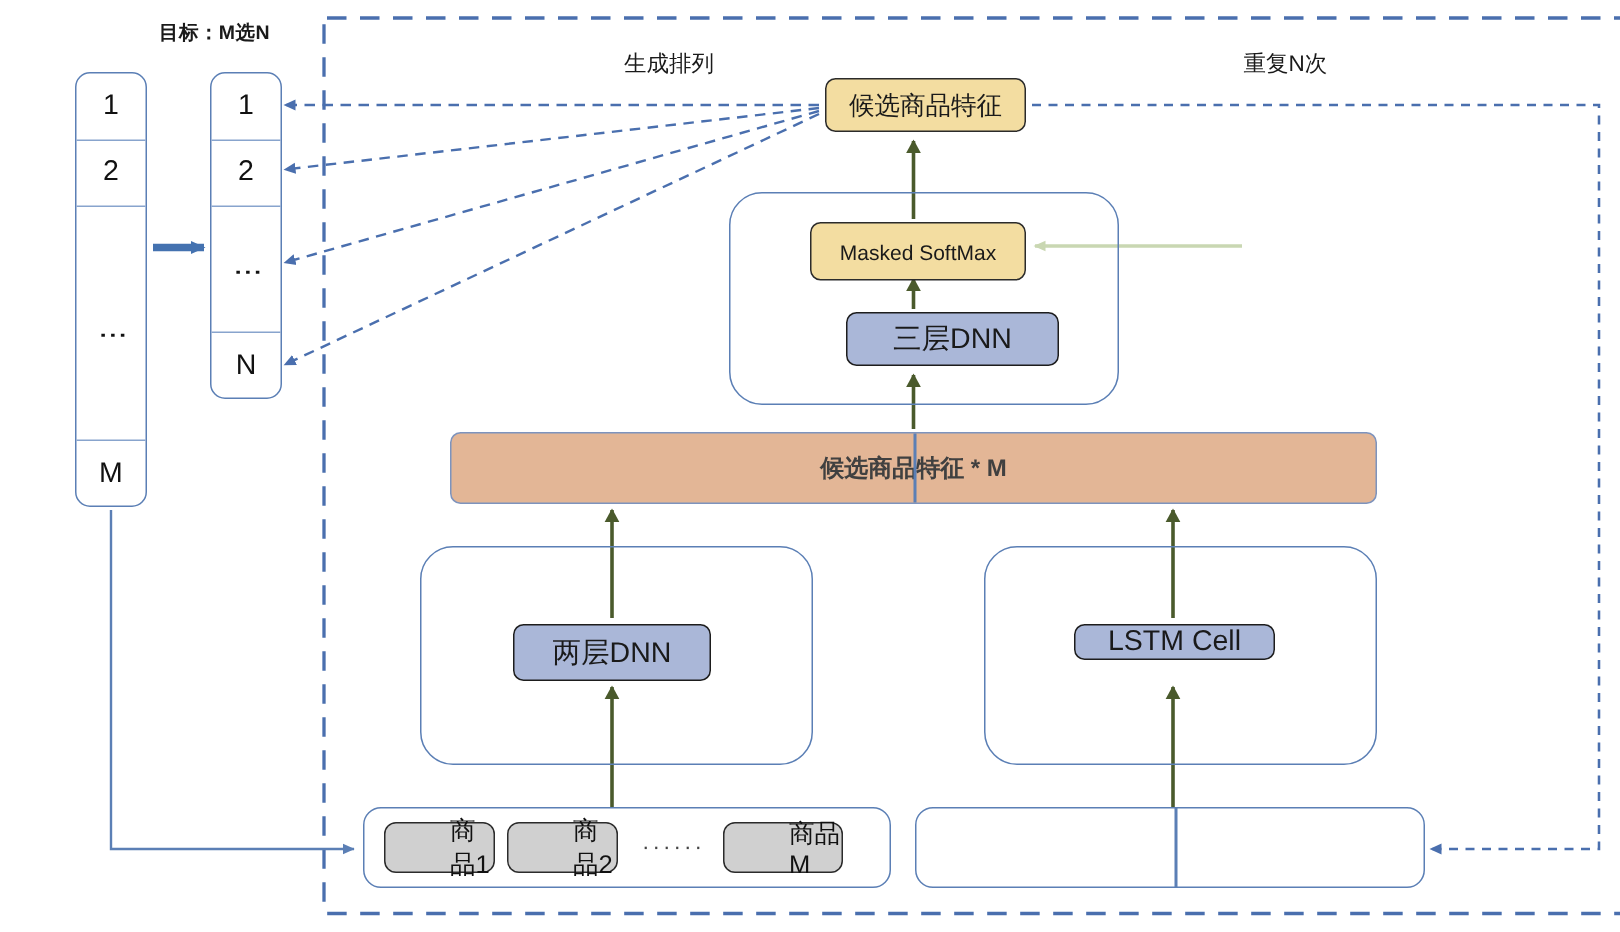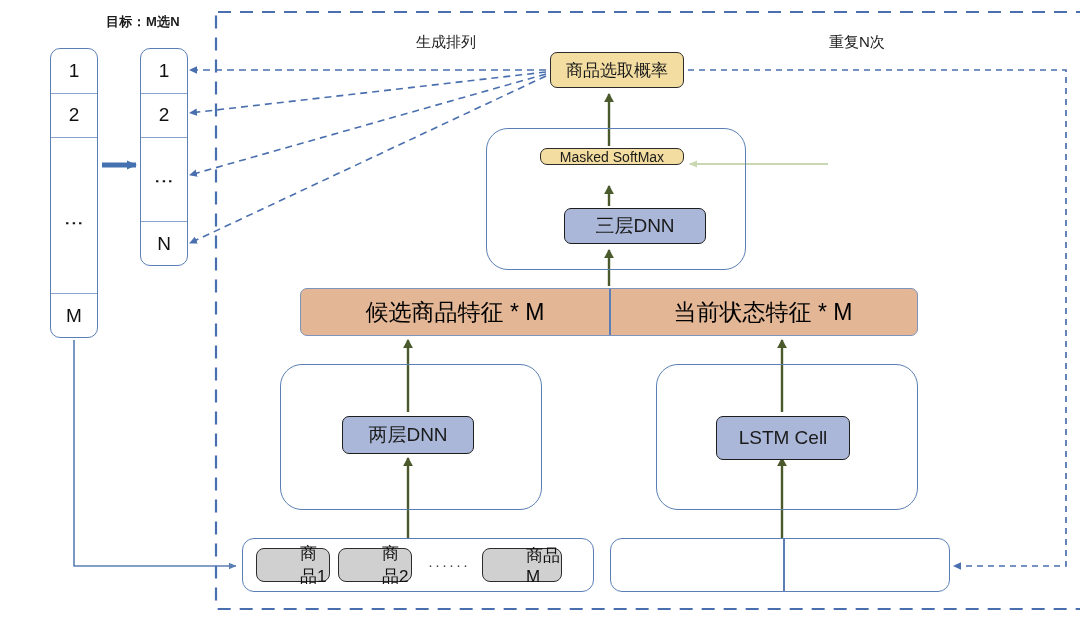--- a/index.html
+++ b/index.html
@@ -32,40 +32,40 @@
   
   .node{position:absolute;box-sizing:border-box;display:flex;align-items:center;
         justify-content:center;text-align:center;}
 
   .box-tan{background:#f3dda1;border:1.4px solid #2b2b2b;border-radius:7px;}
   .box-blue{background:#aab7d8;border:1.6px solid #1d1d1d;border-radius:7px;}
   .box-gray{background:#d0d0d0;border:1.6px solid #2b2b2b;border-radius:8px;padding-left:43px;}
   .box-green{background:#dde6c4;border:1.6px solid #2b2b2b;border-radius:8px;}
 
   .prob-node{left:522px;top:52px;width:134px;height:36px;font-size:17px;}
-  .masksm-node{left:512px;top:148px;width:144px;height:17px;font-size:14px;}
+  .masksm-node{left:512px;top:148px;width:144px;height:39px;font-size:14px;}
   .dnn3-node{left:536px;top:208px;width:142px;height:36px;font-size:19px;}
   .dnn2-node{left:314px;top:416px;width:132px;height:38px;font-size:19px;}
-  .lstm-node{left:688px;top:416px;width:134px;height:44px;font-size:19px;}
+  .lstm-node{left:688px;top:416px;width:134px;height:24px;font-size:19px;}
 
   
   .group{position:absolute;box-sizing:border-box;border:1.4px solid #5b7fb5;
          border-radius:22px;background:transparent;}
   .grp-decoder{left:458px;top:128px;width:260px;height:142px;}
   .grp-left-dnn{left:252px;top:364px;width:262px;height:146px;}
   .grp-right-lstm{left:628px;top:364px;width:262px;height:146px;}
   .grp-items{left:214px;top:538px;width:352px;height:54px;border-radius:12px;}
   .grp-state{left:582px;top:538px;width:340px;height:54px;border-radius:12px;}
 
   
   .feature-bar{position:absolute;left:272px;top:288px;width:618px;height:48px;
                box-sizing:border-box;background:#e3b696;border:1.3px solid #7d93bd;
                border-radius:7px;display:flex;}
   .feature-half{flex:1;display:flex;align-items:center;justify-content:center;
-                font-size:23px;color:#000000;}
+                font-size:16px;color:#404040;font-weight:bold;}
   .feature-div{position:absolute;left:50%;top:0;width:1.6px;height:100%;background:#5b7fb5;}
 
   
   .chip{position:absolute;box-sizing:border-box;display:flex;align-items:center;
         justify-content:center;height:34px;font-size:17px;color:#111;}
   .chip-i1{left:228px;top:548px;width:74px;}
   .chip-i2{left:310px;top:548px;width:74px;}
   .chip-im{left:454px;top:548px;width:80px;}
   .dots-h{position:absolute;left:392px;top:556px;width:58px;text-align:center;
           font-size:15px;letter-spacing:2px;color:#444;}
@@ -144,29 +144,28 @@
     <div class="perm-sep" style="top:172px;"></div>
     <div class="perm-cell" style="top:172px;height:46px;">N</div>
   </div>
 
   <div class="group grp-decoder"></div>
   <div class="group grp-left-dnn"></div>
   <div class="group grp-right-lstm"></div>
   <div class="group grp-items"></div>
   <div class="group grp-state"></div>
 
-  <div class="node box-tan prob-node">商品选取概率</div>
+  <div class="node box-tan prob-node">候选商品特征</div>
   <div class="node box-tan masksm-node">Masked SoftMax</div>
   <div class="node box-blue dnn3-node">三层DNN</div>
   <div class="node box-blue dnn2-node">两层DNN</div>
   <div class="node box-blue lstm-node">LSTM Cell</div>
 
   <div class="feature-bar">
     <div class="feature-half">候选商品特征 * M</div>
-    <div class="feature-half">当前状态特征 * M</div>
     <div class="feature-div"></div>
   </div>
 
   <div class="chip box-gray chip-i1">商品1</div>
   <div class="chip box-gray chip-i2">商品2</div>
   <div class="dots-h">······</div>
   <div class="chip box-gray chip-im">商品M</div>
 
   <div class="state-div"></div>
 

